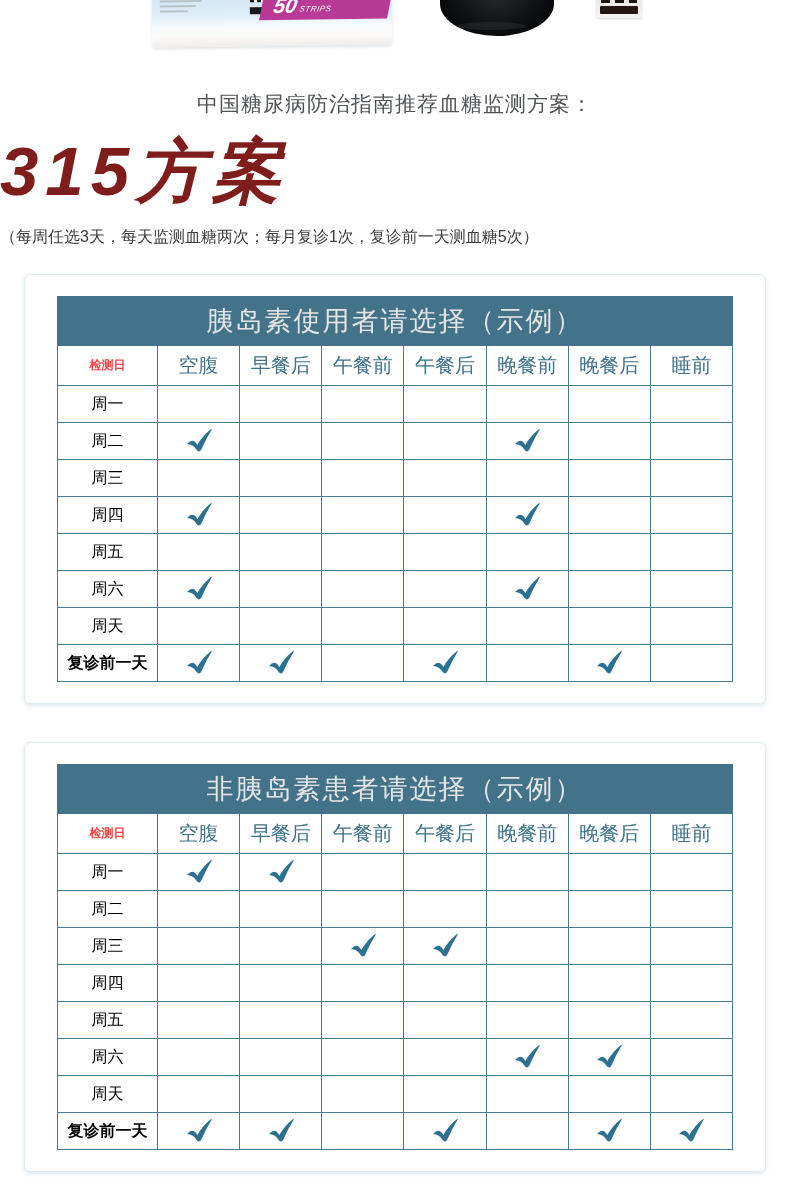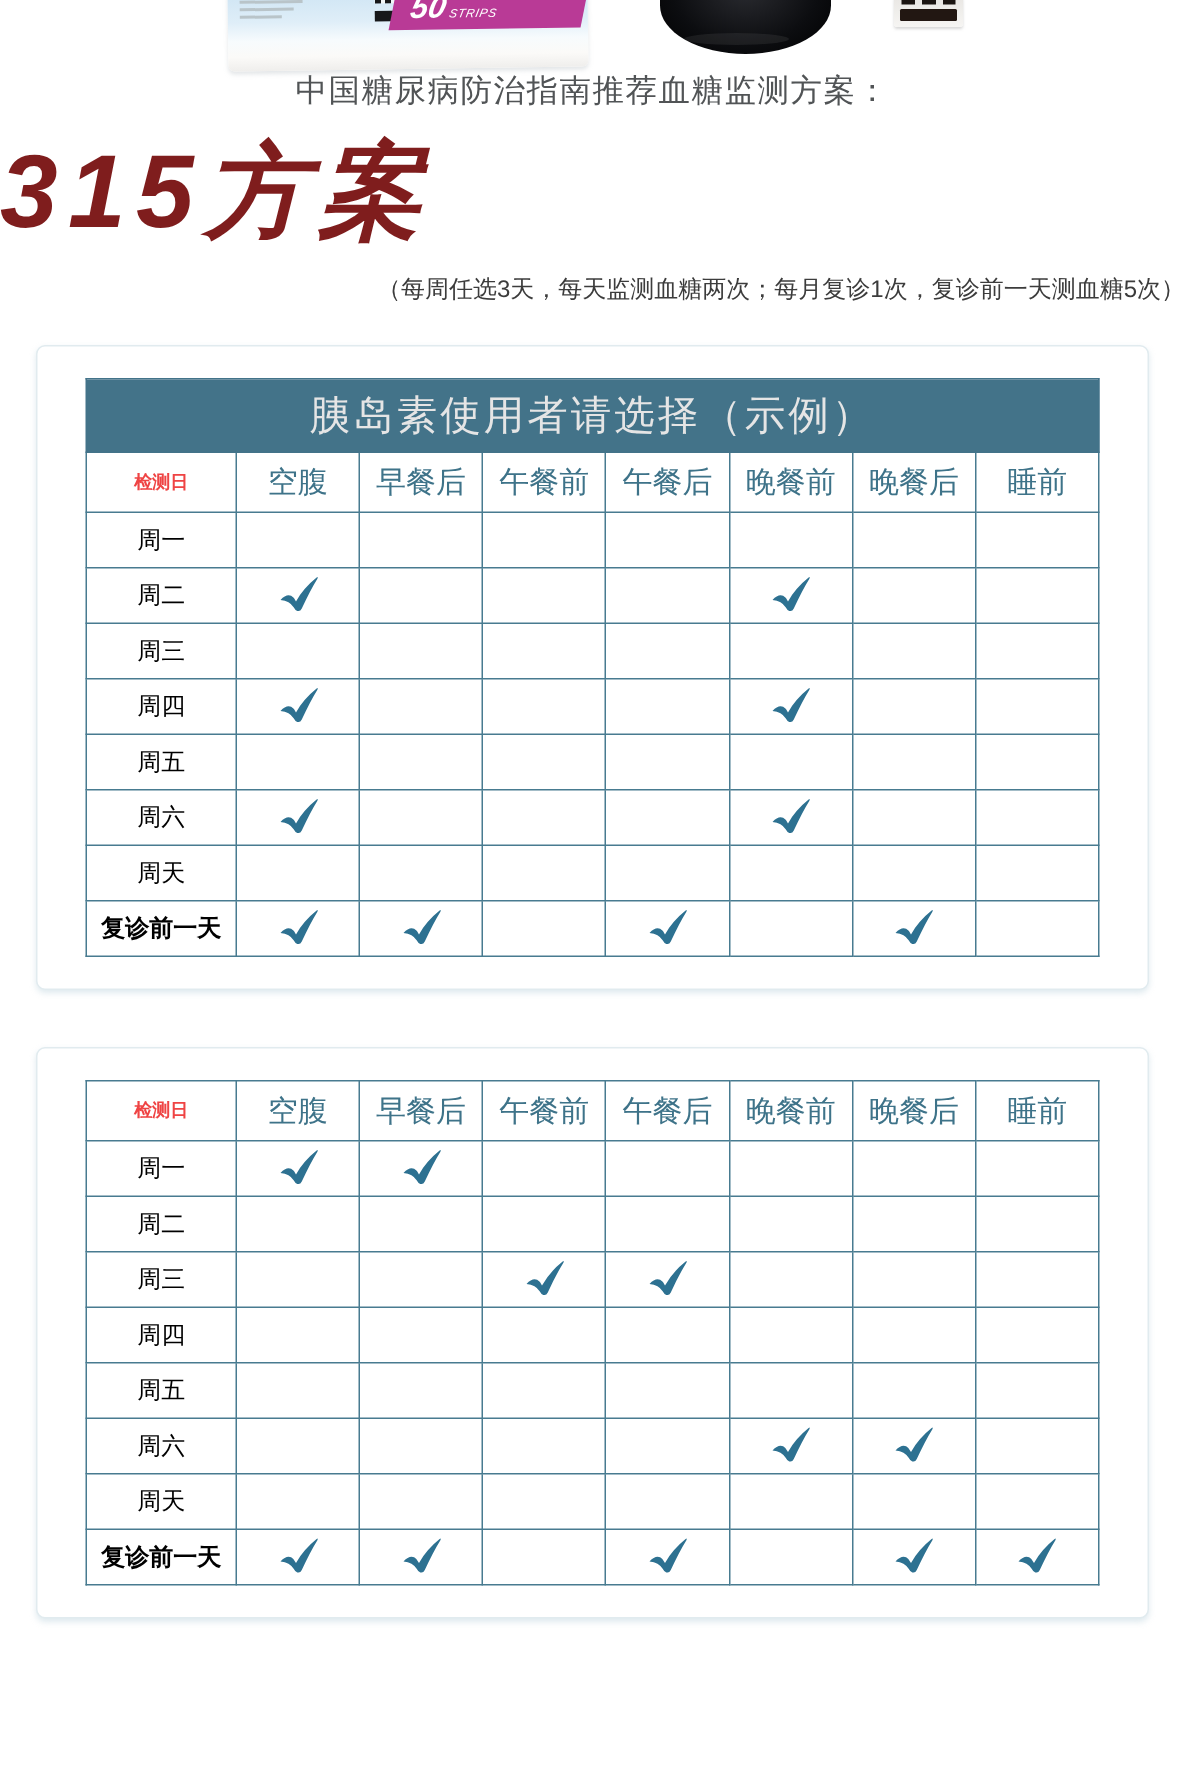--- a/index.html
+++ b/index.html
@@ -55,38 +55,39 @@
     background: linear-gradient(180deg, #e9e7e4 0%, #f6f5f3 100%);
     border-radius: 2px; box-shadow: 0 1px 2px rgba(190,190,190,0.6);
   }
   .meter-connector .pins { position: absolute; left: 5px; right: 5px; top: 0; height: 5px;
     background: repeating-linear-gradient(90deg, #1b1512 0 9px, #e9e7e4 9px 14px); }
   .meter-connector .bar { position: absolute; left: 4px; right: 4px; top: 8px; height: 8px;
     background: #221712; border-radius: 1px; }
 
   
   .guideline-line {
+    margin-top: 44px;
     text-align: center;
     font-size: 21px;
     color: #515456;
     letter-spacing: 1px;
   }
   .plan-name {
     margin-top: 14px;
     text-align: left;
     font-size: 69px;
     line-height: 1.15;
     font-weight: bold;
     font-style: italic;
     color: #7f1d1d;
     letter-spacing: 7px;
   }
   .plan-detail {
     margin-top: 16px;
-    text-align: right;
+    text-align: left;
     font-size: 16px;
     color: #3c3c3c;
   }
 
   
   .card {
     width: 742px;
     margin: 26px auto 0 auto;
     box-sizing: border-box;
     background: #fff;
@@ -326,20 +327,23 @@
         <col class="day-col">
         <col>
         <col>
         <col>
         <col>
         <col>
         <col>
         <col>
       </colgroup>
       <tbody>
+        <tr class="title-row">
+          <th colspan="8">非胰岛素患者请选择（示例）</th>
+        </tr>
         <tr class="head-row">
           <th class="day-head">检测日</th>
           <th class="">空腹</th>
           <th class="">早餐后</th>
           <th class="">午餐前</th>
           <th class="">午餐后</th>
           <th class="">晚餐前</th>
           <th class="">晚餐后</th>
           <th class="">睡前</th>
         </tr>

